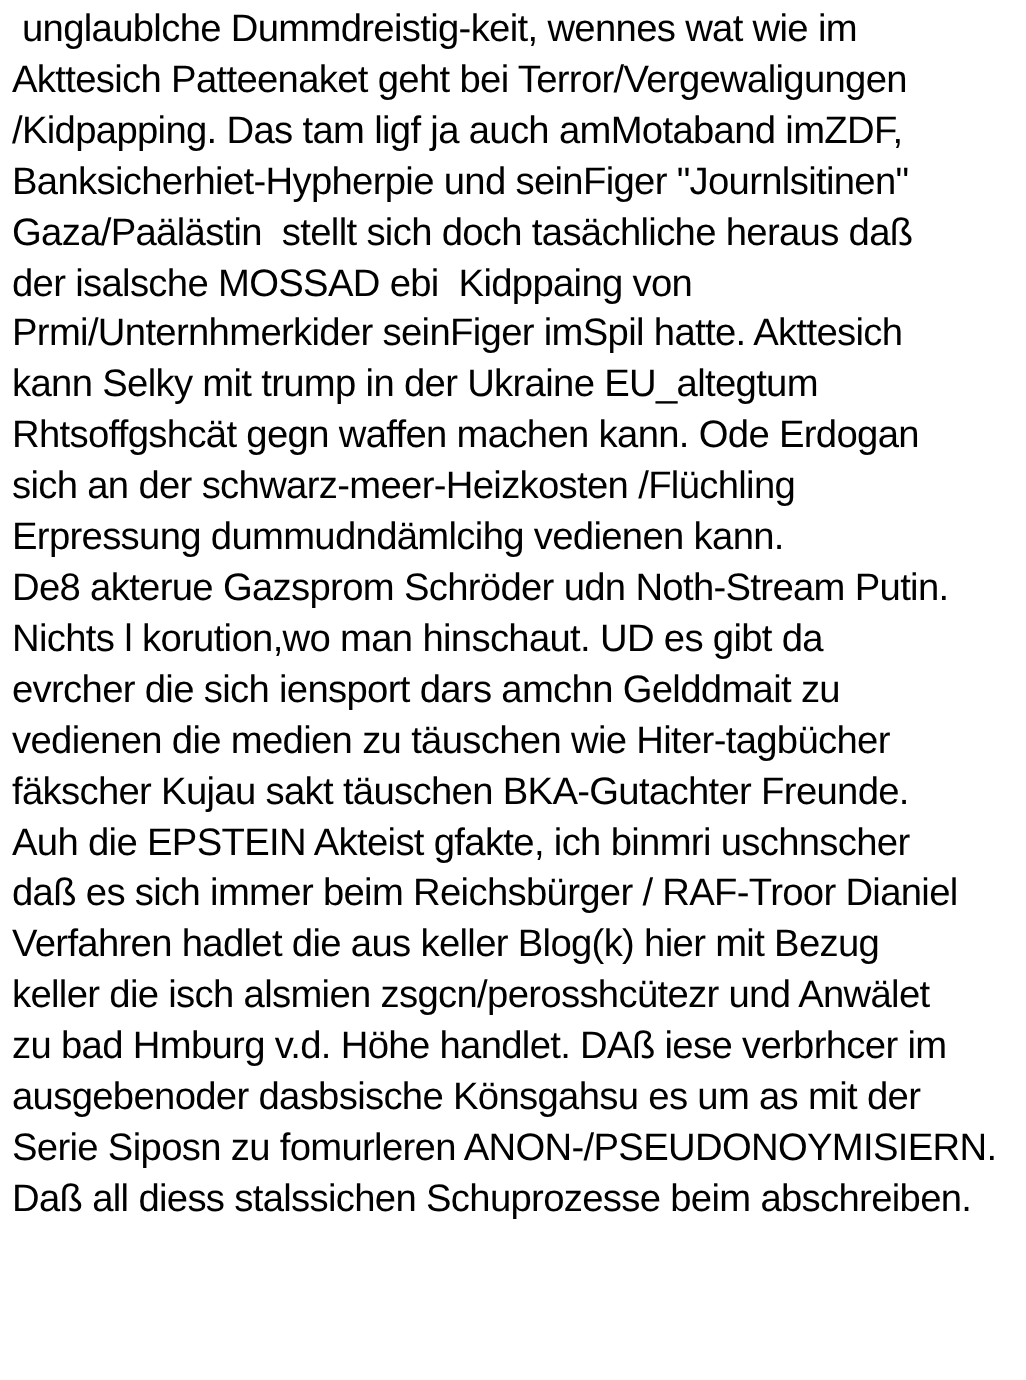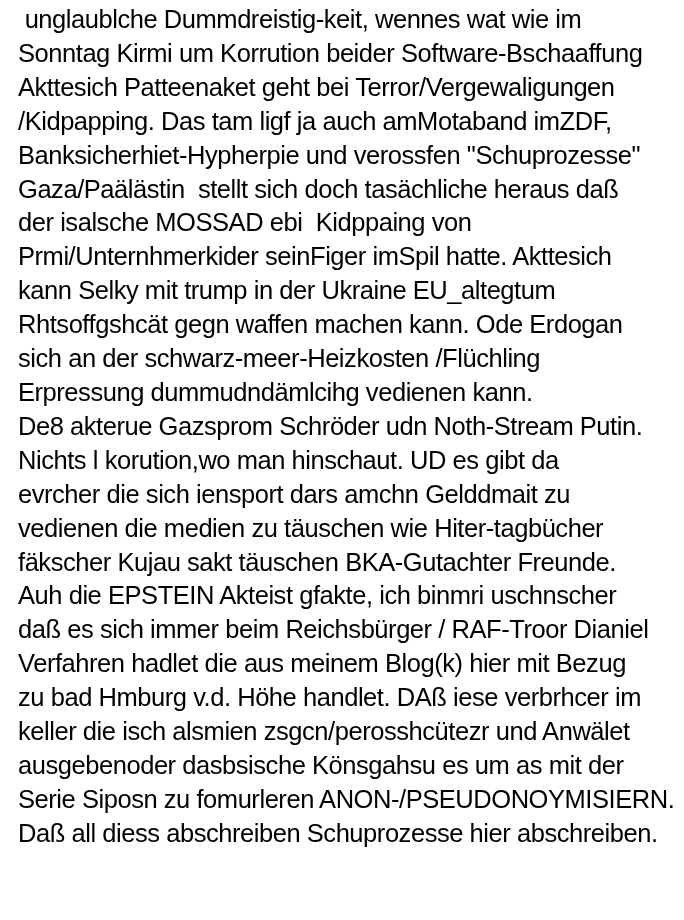--- a/index.html
+++ b/index.html
@@ -4,59 +4,58 @@
 <style>
   html, body {
     margin: 0;
     padding: 0;
     background: #ffffff;
   }
   .page {
     width: 676px;
     height: 920px;
     box-sizing: border-box;
-    padding: 3px 0 0 18px;
+    padding: 3px 0 0 8px;
     overflow: hidden;
     background: #ffffff;
   }
   .text-block {
     font-family: "Liberation Sans", sans-serif;
     font-size: 25.5px;
     line-height: 33.9px;
     color: #000000;
     letter-spacing: -0.45px;
   }
   .text-line {
     white-space: pre; 
   }
 </style>
 </head>
 <body>
 
 <div class="page">
   <div class="text-block">
     <div class="text-line"> unglaublche Dummdreistig-keit, wennes wat wie im</div>
-    <div class="text-line">Sonntag Kirmi um Korrution beider Software-Bschaaffung</div>
     <div class="text-line">Akttesich Patteenaket geht bei Terror/Vergewaligungen</div>
     <div class="text-line">/Kidpapping. Das tam ligf ja auch amMotaband imZDF,</div>
-    <div class="text-line">Banksicherhiet-Hypherpie und verossfen "Schuprozesse"</div>
+    <div class="text-line">Banksicherhiet-Hypherpie und seinFiger "Journlsitinen"</div>
     <div class="text-line">Gaza/Paälästin  stellt sich doch tasächliche heraus daß</div>
     <div class="text-line">der isalsche MOSSAD ebi  Kidppaing von</div>
     <div class="text-line">Prmi/Unternhmerkider seinFiger imSpil hatte. Akttesich</div>
     <div class="text-line">kann Selky mit trump in der Ukraine EU_altegtum</div>
     <div class="text-line">Rhtsoffgshcät gegn waffen machen kann. Ode Erdogan</div>
     <div class="text-line">sich an der schwarz-meer-Heizkosten /Flüchling</div>
     <div class="text-line">Erpressung dummudndämlcihg vedienen kann.</div>
     <div class="text-line">De8 akterue Gazsprom Schröder udn Noth-Stream Putin.</div>
     <div class="text-line">Nichts l korution,wo man hinschaut. UD es gibt da</div>
     <div class="text-line">evrcher die sich iensport dars amchn Gelddmait zu</div>
     <div class="text-line">vedienen die medien zu täuschen wie Hiter-tagbücher</div>
     <div class="text-line">fäkscher Kujau sakt täuschen BKA-Gutachter Freunde.</div>
     <div class="text-line">Auh die EPSTEIN Akteist gfakte, ich binmri uschnscher</div>
     <div class="text-line">daß es sich immer beim Reichsbürger / RAF-Troor Dianiel</div>
-    <div class="text-line">Verfahren hadlet die aus meinem Blog(k) hier mit Bezug</div>
+    <div class="text-line">Verfahren hadlet die aus keller Blog(k) hier mit Bezug</div>
+    <div class="text-line">keller die isch alsmien zsgcn/perosshcütezr und Anwälet</div>
     <div class="text-line">zu bad Hmburg v.d. Höhe handlet. DAß iese verbrhcer im</div>
-    <div class="text-line">keller die isch alsmien zsgcn/perosshcütezr und Anwälet</div>
     <div class="text-line">ausgebenoder dasbsische Könsgahsu es um as mit der</div>
     <div class="text-line">Serie Siposn zu fomurleren ANON-/PSEUDONOYMISIERN.</div>
-    <div class="text-line">Daß all diess abschreiben Schuprozesse hier abschreiben.</div>
+    <div class="text-line">Daß all diess stalssichen Schuprozesse beim abschreiben.</div>
   </div>
 </div>
 
 </body></html>

